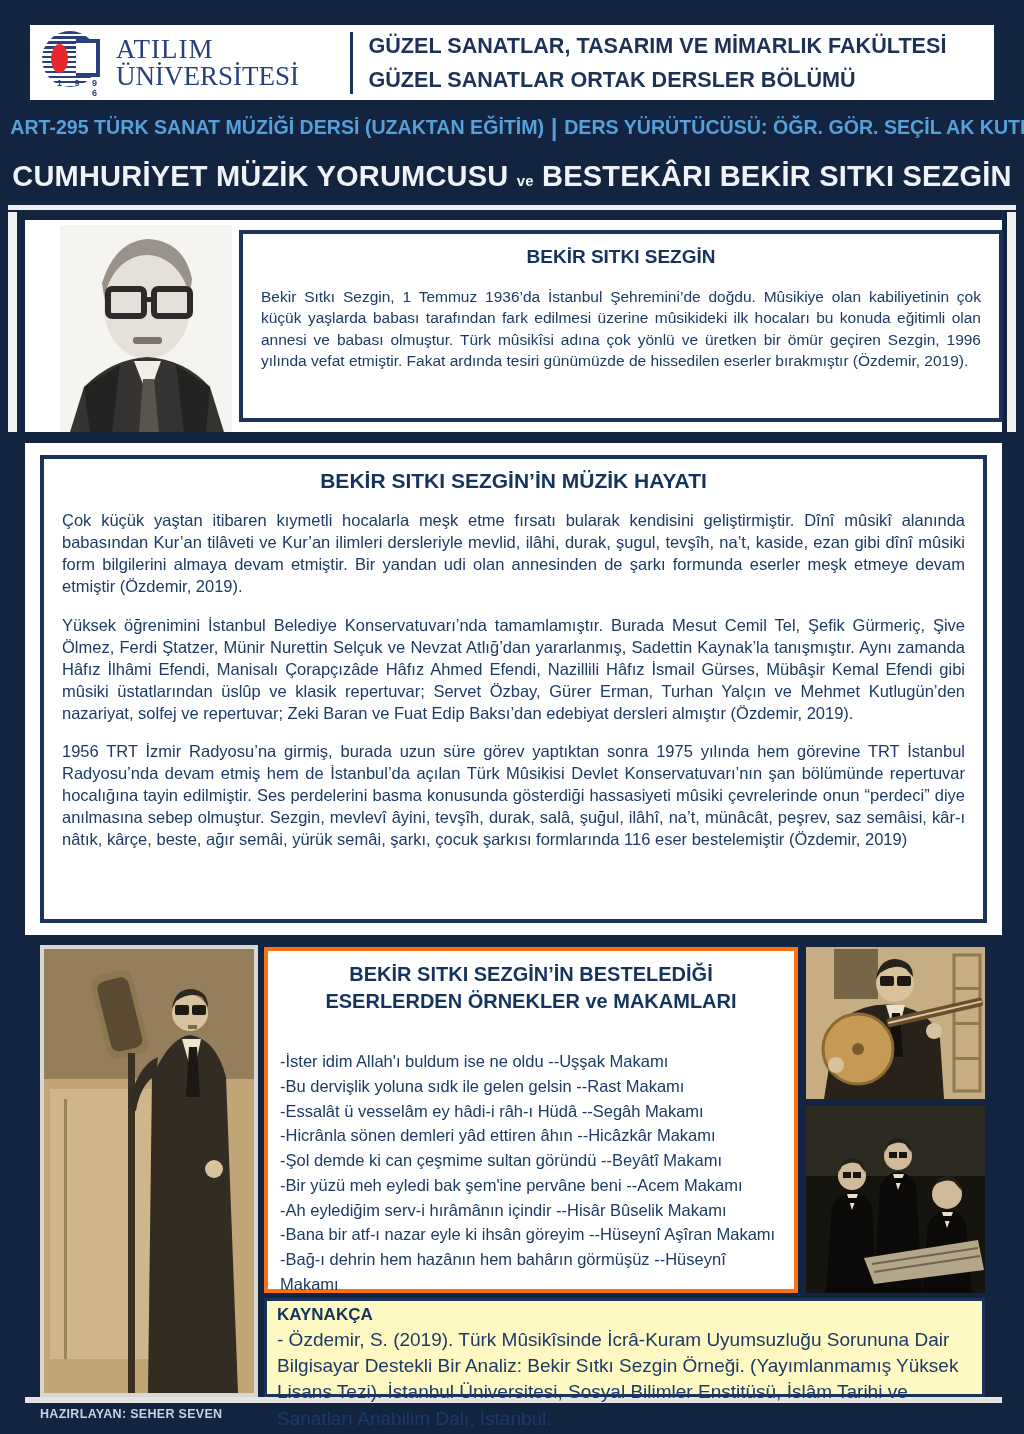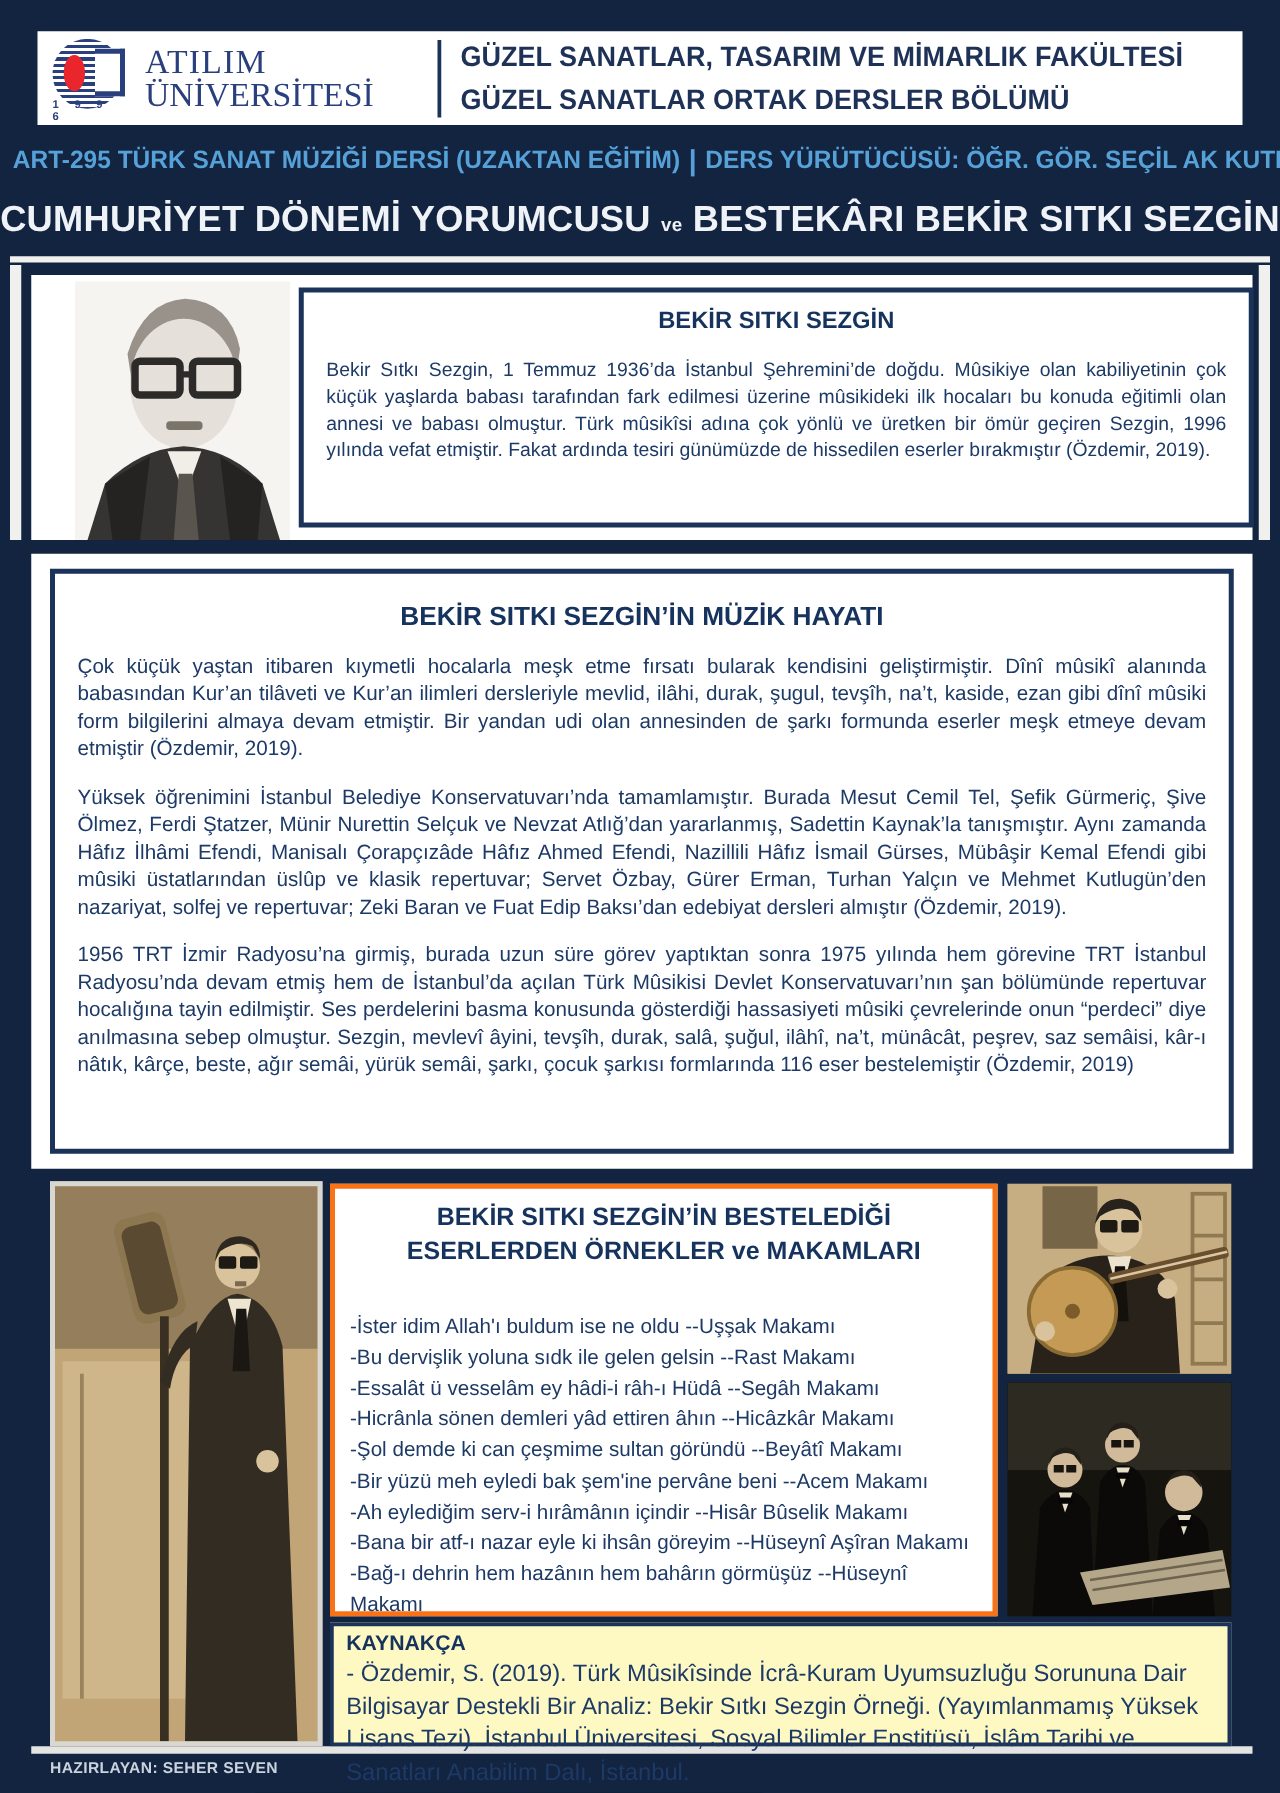--- a/index.html
+++ b/index.html
@@ -21,21 +21,21 @@
   }
   .logo-red{
     position:absolute;left:9px;top:14px;width:17px;height:29px;border-radius:50%;
     background:#e8262c;
   }
   .logo-book{
     position:absolute;left:34px;top:9px;width:24px;height:38px;
     background:#ffffff;border:4px solid #2a3f7d;border-left:none;box-sizing:border-box;
   }
   .logo-year{
-    position:absolute;left:0;bottom:-2px;width:60px;text-align:left;
+    position:absolute;left:0;bottom:-2px;width:60px;text-align:right;
     font-size:9px;font-weight:bold;letter-spacing:5px;color:#2a3f7d;
   }
   .logo-text{margin-left:10px;color:#2a3f7d;font-family:"Liberation Serif",serif;line-height:1.0;}
   .logo-text .l1{font-size:27px;letter-spacing:1px;}
   .logo-text .l2{font-size:27px;}
   .header-divider{width:3px;height:62px;background:#1b3259;margin:0 2px;}
   .faculty{
     padding-left:14px;color:#1e3156;font-weight:bold;font-size:22.5px;line-height:1.5;
     transform:scaleX(0.96);transform-origin:left center;white-space:nowrap;
   }
@@ -65,21 +65,21 @@
     border:4px solid #1b3259;padding:8px 18px;
   }
   .bio-title{text-align:center;color:#16335e;font-weight:bold;font-size:19px;margin-top:4px;}
   .bio-text{
     margin:18px 0 0 0;color:#1d3a66;font-size:15.5px;line-height:1.38;text-align:justify;
   }
   
   .music-panel{position:absolute;left:25px;top:443px;width:977px;height:492px;background:#ffffff;}
   .music-inner{
     position:absolute;left:15px;top:12px;width:947px;height:468px;box-sizing:border-box;
-    border:4px solid #1b3259;padding:21px 18px;
+    border:4px solid #1b3259;padding:8px 18px;
   }
   .music-title{text-align:center;color:#16335e;font-weight:bold;font-size:21px;margin-top:2px;}
   .music-inner p{
     margin:17px 0 0 0;color:#1d3a66;font-size:16.5px;line-height:1.33;text-align:justify;
   }
   
   .photo-left{
     position:absolute;left:40px;top:945px;width:218px;height:452px;
     border:4px solid #d9d7d2;box-sizing:border-box;background:#c3a678;
   }
@@ -131,21 +131,21 @@
       <div>GÜZEL SANATLAR, TASARIM VE MİMARLIK FAKÜLTESİ</div>
       <div>GÜZEL SANATLAR ORTAK DERSLER BÖLÜMÜ</div>
     </div>
   </div>
 
   <div class="course-bar">
     <span>ART-295 TÜRK SANAT MÜZİĞİ DERSİ (UZAKTAN EĞİTİM)</span><span class="course-divider">|</span><span>DERS YÜRÜTÜCÜSÜ: ÖĞR. GÖR. SEÇİL AK KUTLU</span>
   </div>
 
   <div class="main-title">
-    <span>CUMHURİYET DÖNEMİ YORUMCUSU</span>
+    <span>CUMHURİYET MÜZİK YORUMCUSU</span>
     <span class="small-ve">ve</span>
     <span>BESTEKÂRI BEKİR SITKI SEZGİN</span>
   </div>
 
   <div class="frame-top"></div>
   <div class="frame-left"></div>
   <div class="frame-right"></div>
   <div class="frame-bottom"></div>
 
   <div class="bio-panel">

